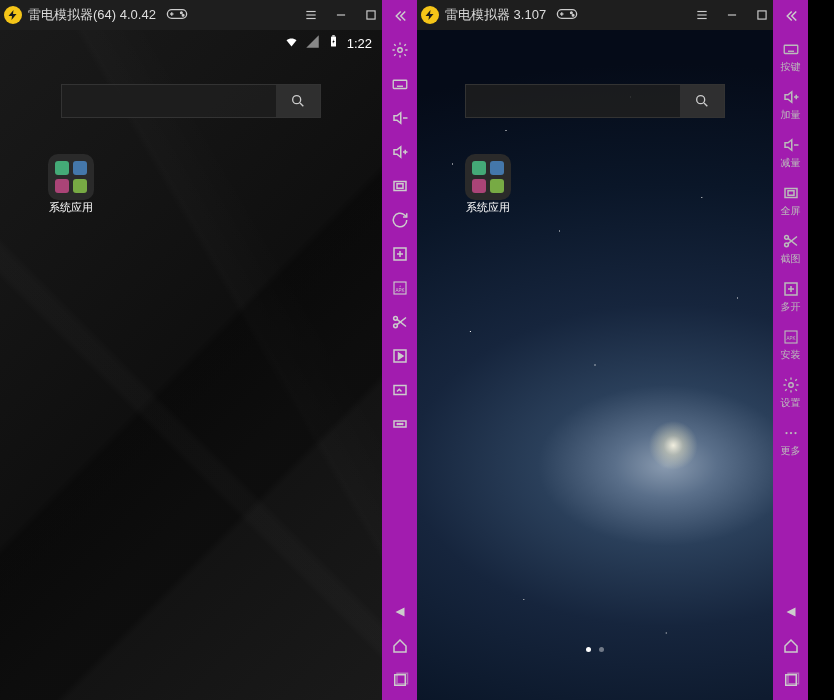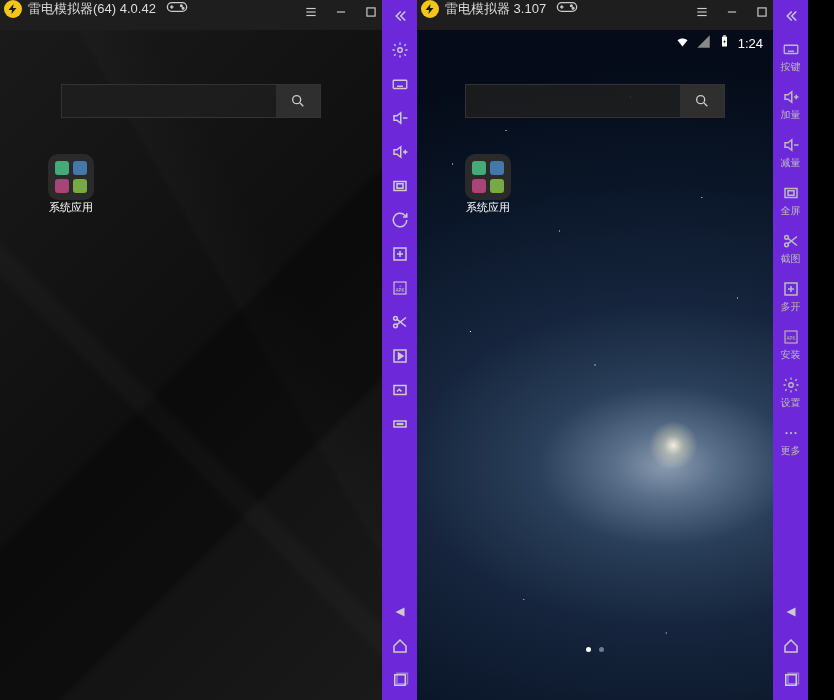--- a/index.html
+++ b/index.html
@@ -1,26 +1,26 @@
 <!DOCTYPE html>
 <html><head>
 <meta charset="utf-8">
 <style>
 *{margin:0;padding:0;box-sizing:border-box;font-family:"Microsoft YaHei",sans-serif}
 body{width:834px;height:700px;display:flex;background:#000;overflow:hidden}
 .emulator{height:700px;display:flex;flex-direction:column;position:relative}
 .e1{width:417px}
 .e2{width:391px}
-.sidebar{width:35px;background:#6d28d9;display:flex;flex-direction:column;align-items:center;padding-top:6px;gap:14px;position:absolute;right:0;top:0;bottom:0;z-index:10}
+.sidebar{width:35px;background:#a21caf;display:flex;flex-direction:column;align-items:center;padding-top:6px;gap:14px;position:absolute;right:0;top:0;bottom:0;z-index:10}
 .sidebar-item{width:30px;display:flex;flex-direction:column;align-items:center;color:#bbb;font-size:10px;cursor:pointer;gap:2px}
 .sidebar-item svg{width:18px;height:18px}
 .sidebar-icon{width:20px;height:20px;display:flex;align-items:center;justify-content:center;color:#ccc;cursor:pointer}
 .sidebar-icon svg{width:18px;height:18px}
 .sidebar-spacer{flex:1}
-.titlebar{height:30px;background:#1e1e1e;display:flex;align-items:flex-start;padding:0 4px;color:#ddd;font-size:13px;gap:6px;position:relative;z-index:5}
+.titlebar{height:30px;background:#1e1e1e;display:flex;align-items:center;padding:0 4px;color:#ddd;font-size:13px;gap:6px;position:relative;z-index:5}
 .logo{width:18px;height:18px;border-radius:50%;background:#f5c518;display:flex;align-items:center;justify-content:center}
 .logo svg{width:12px;height:12px}
 .title{flex:0 0 auto}
 .gamepad-icon{width:22px;height:14px;margin-left:4px}
 .title-spacer{flex:1}
 .win-btn{width:24px;height:24px;display:flex;align-items:center;justify-content:center;cursor:pointer;color:#ccc}
 .win-btn svg{width:14px;height:14px}
 .screen{flex:1;position:relative;margin-right:35px;overflow:hidden}
 .bg1{position:absolute;inset:0;background:linear-gradient(135deg,#1a1a1a 0%,#0f0f0f 50%,#1a1a1a 100%)}
 .bg1::before{content:"";position:absolute;inset:0;background:
@@ -99,273 +99,273 @@
     <span class="win-btn">
         <svg viewBox="0 0 24 24" stroke="#ccc" stroke-width="2">
           <line x1="6" y1="6" x2="18" y2="18"></line>
           <line x1="6" y1="18" x2="18" y2="6"></line>
         </svg>
       </span>
   </div>
 
   <div class="screen">
     <div class="bg1"></div>
-    <div class="searchbox">
-      <input style="">
-      <div class="search-btn">
-          <svg viewBox="0 0 24 24" fill="none" stroke="currentColor" stroke-width="2">
-            <circle cx="10" cy="10" r="6"></circle>
-            <line x1="15" y1="15" x2="20" y2="20"></line>
-          </svg>
-        </div>
-    </div>
-    <div class="app-icon">
-      <div class="app-icon-img">
-          <span></span>
-          <span></span>
-          <span></span>
-          <span></span>
-        </div>
-      <div class="app-label">系统应用</div>
-    </div>
-  </div>
-
-  <div class="sidebar">
-    <div class="sidebar-icon">
-        <svg viewBox="0 0 24 24" fill="none" stroke="currentColor" stroke-width="2">
-          <polyline points="13 6 7 12 13 18"></polyline>
-          <polyline points="19 6 13 12 19 18"></polyline>
-        </svg>
-      </div>
-    <div class="sidebar-icon">
-        <svg viewBox="0 0 24 24" fill="none" stroke="currentColor" stroke-width="1.8">
-          <circle cx="12" cy="12" r="3"></circle>
-          <path d="M12 2v3M12 19v3M4.2 4.2l2.1 2.1M17.7 17.7l2.1 2.1M2 12h3M19 12h3M4.2 19.8l2.1-2.1M17.7 6.3l2.1-2.1"></path>
-        </svg>
-      </div>
-    <div class="sidebar-icon">
-        <svg viewBox="0 0 24 24" fill="none" stroke="currentColor" stroke-width="1.8">
-          <rect x="3" y="7" width="18" height="11" rx="1"></rect>
-          <line x1="7" y1="11" x2="7" y2="11" stroke-width="2"></line>
-          <line x1="11" y1="11" x2="11" y2="11" stroke-width="2"></line>
-          <line x1="15" y1="11" x2="15" y2="11" stroke-width="2"></line>
-          <line x1="8" y1="15" x2="16" y2="15"></line>
-        </svg>
-      </div>
-    <div class="sidebar-icon">
-        <svg viewBox="0 0 24 24" fill="none" stroke="currentColor" stroke-width="2">
-          <polygon points="4 9 8 9 13 5 13 19 8 15 4 15"></polygon>
-          <line x1="16" y1="12" x2="22" y2="12"></line>
-        </svg>
-      </div>
-    <div class="sidebar-icon">
-        <svg viewBox="0 0 24 24" fill="none" stroke="currentColor" stroke-width="2">
-          <polygon points="4 9 8 9 13 5 13 19 8 15 4 15"></polygon>
-          <line x1="16" y1="12" x2="22" y2="12"></line>
-          <line x1="19" y1="9" x2="19" y2="15"></line>
-        </svg>
-      </div>
-    <div class="sidebar-icon">
-        <svg viewBox="0 0 24 24" fill="none" stroke="currentColor" stroke-width="2">
-          <rect x="4" y="6" width="16" height="12"></rect>
-          <rect x="8" y="9" width="8" height="6"></rect>
-        </svg>
-      </div>
-    <div class="sidebar-icon">
-        <svg viewBox="0 0 24 24" fill="none" stroke="currentColor" stroke-width="2">
-          <path d="M21 12a9 9 0 1 1-3-6.7L21 8"></path>
-          <polyline points="21 3 21 8 16 8"></polyline>
-        </svg>
-      </div>
-    <div class="sidebar-icon">
-        <svg viewBox="0 0 24 24" fill="none" stroke="currentColor" stroke-width="2">
-          <rect x="4" y="4" width="16" height="16"></rect>
-          <line x1="12" y1="8" x2="12" y2="16"></line>
-          <line x1="8" y1="12" x2="16" y2="12"></line>
-        </svg>
-      </div>
-    <div class="sidebar-icon">
-        <svg viewBox="0 0 24 24" fill="none" stroke="currentColor" stroke-width="1.5">
-          <rect x="4" y="4" width="16" height="16"></rect>
-          <text x="12" y="10" font-size="5" fill="currentColor" text-anchor="middle" stroke="none">+</text>
-          <text x="12" y="17" font-size="6" fill="currentColor" text-anchor="middle" stroke="none">APK</text>
-        </svg>
-      </div>
-    <div class="sidebar-icon">
-        <svg viewBox="0 0 24 24" fill="none" stroke="currentColor" stroke-width="2">
-          <circle cx="6" cy="7" r="2.5"></circle>
-          <circle cx="6" cy="17" r="2.5"></circle>
-          <line x1="8" y1="8.5" x2="20" y2="18"></line>
-          <line x1="8" y1="15.5" x2="20" y2="6"></line>
-        </svg>
-      </div>
-    <div class="sidebar-icon">
-        <svg viewBox="0 0 24 24" fill="none" stroke="currentColor" stroke-width="2">
-          <rect x="4" y="4" width="16" height="16"></rect>
-          <polygon points="10 8 16 12 10 16" fill="currentColor"></polygon>
-        </svg>
-      </div>
-    <div class="sidebar-icon">
-        <svg viewBox="0 0 24 24" fill="none" stroke="currentColor" stroke-width="2">
-          <rect x="4" y="6" width="16" height="12"></rect>
-          <polyline points="8 14 11 11 14 14"></polyline>
-        </svg>
-      </div>
-    <div class="sidebar-icon">
-        <svg viewBox="0 0 24 24" fill="none" stroke="currentColor" stroke-width="2">
-          <rect x="4" y="8" width="16" height="8"></rect>
-          <circle cx="9" cy="12" r="0.8" fill="currentColor"></circle>
-          <circle cx="12" cy="12" r="0.8" fill="currentColor"></circle>
-          <circle cx="15" cy="12" r="0.8" fill="currentColor"></circle>
-        </svg>
-      </div>
-    <div class="sidebar-spacer"></div>
-    <div class="sidebar-icon">
-        <svg viewBox="0 0 24 24" fill="currentColor">
-          <path d="M18 6l-12 6 12 6z"></path>
-        </svg>
-      </div>
-    <div class="sidebar-icon">
-        <svg viewBox="0 0 24 24" fill="none" stroke="currentColor" stroke-width="2">
-          <path d="M4 12l8-8 8 8v8H4z"></path>
-        </svg>
-      </div>
-    <div class="sidebar-icon" style="margin-bottom:10px">
-        <svg viewBox="0 0 24 24" fill="none" stroke="currentColor" stroke-width="2">
-          <rect x="5" y="5" width="14" height="14"></rect>
-          <rect x="8" y="3" width="14" height="14" stroke-opacity="0.5"></rect>
-        </svg>
-      </div>
-  </div>
-</div>
-
-<div class="emulator e2">
-  <div class="titlebar">
-    <span class="logo">
-        <svg viewBox="0 0 24 24" fill="#1a1a1a">
-          <path d="M13 2L3 14h7l-1 8 10-12h-7l1-8z"></path>
-        </svg>
-      </span>
-    <span class="title">雷电模拟器 3.107</span>
-    <span><svg class="gamepad-icon" viewBox="0 0 24 16" fill="none" stroke="#ccc" stroke-width="1.5">
-          <rect x="1" y="3" width="22" height="10" rx="5"></rect>
-          <line x1="6" y1="6" x2="6" y2="10"></line>
-          <line x1="4" y1="8" x2="8" y2="8"></line>
-          <circle cx="17" cy="6.5" r="1" fill="#ccc"></circle>
-          <circle cx="19" cy="9.5" r="1" fill="#ccc"></circle>
-        </svg></span>
-    <span class="title-spacer"></span>
-    <span class="win-btn">
-        <svg viewBox="0 0 24 24" stroke="#ccc" stroke-width="2">
-          <line x1="4" y1="6" x2="20" y2="6"></line>
-          <line x1="4" y1="12" x2="20" y2="12"></line>
-          <line x1="4" y1="18" x2="20" y2="18"></line>
-        </svg>
-      </span>
-    <span class="win-btn">
-        <svg viewBox="0 0 24 24" stroke="#ccc" stroke-width="2">
-          <line x1="5" y1="12" x2="19" y2="12"></line>
-        </svg>
-      </span>
-    <span class="win-btn">
-        <svg viewBox="0 0 24 24" fill="none" stroke="#ccc" stroke-width="2">
-          <rect x="5" y="5" width="14" height="14"></rect>
-        </svg>
-      </span>
-    <span class="win-btn">
-        <svg viewBox="0 0 24 24" stroke="#ccc" stroke-width="2">
-          <line x1="6" y1="6" x2="18" y2="18"></line>
-          <line x1="6" y1="18" x2="18" y2="6"></line>
-        </svg>
-      </span>
-  </div>
-
-  <div class="screen">
-    <div class="bg2"></div>
     <div class="statusbar">
       <span><svg viewBox="0 0 24 24" fill="#fff">
             <path d="M12 20l8-10c-4.5-4-11.5-4-16 0l8 10z"></path>
           </svg></span>
       <span><svg viewBox="0 0 24 24" fill="#888">
             <path d="M2 22h20V2L2 22z"></path>
           </svg></span>
       <span><svg viewBox="0 0 24 24" fill="#fff">
             <rect x="8" y="4" width="8" height="16" rx="1"></rect>
             <rect x="10" y="2" width="4" height="2"></rect>
             <path d="M13 8l-3 5h2l-1 3 3-5h-2l1-3z" fill="#000"></path>
           </svg></span>
-      <span>1:24</span>
+      <span>1:22</span>
     </div>
     <div class="searchbox">
       <input style="">
       <div class="search-btn">
           <svg viewBox="0 0 24 24" fill="none" stroke="currentColor" stroke-width="2">
             <circle cx="10" cy="10" r="6"></circle>
             <line x1="15" y1="15" x2="20" y2="20"></line>
           </svg>
         </div>
     </div>
     <div class="app-icon">
       <div class="app-icon-img">
           <span></span>
           <span></span>
           <span></span>
           <span></span>
         </div>
       <div class="app-label">系统应用</div>
     </div>
-    <div class="page-dots">
-      <div class="dot active"></div>
-        <div class="dot"></div>
-    </div>
   </div>
 
   <div class="sidebar">
     <div class="sidebar-icon">
         <svg viewBox="0 0 24 24" fill="none" stroke="currentColor" stroke-width="2">
           <polyline points="13 6 7 12 13 18"></polyline>
           <polyline points="19 6 13 12 19 18"></polyline>
         </svg>
       </div>
-    <div class="sidebar-item">
+    <div class="sidebar-icon">
+        <svg viewBox="0 0 24 24" fill="none" stroke="currentColor" stroke-width="1.8">
+          <circle cx="12" cy="12" r="3"></circle>
+          <path d="M12 2v3M12 19v3M4.2 4.2l2.1 2.1M17.7 17.7l2.1 2.1M2 12h3M19 12h3M4.2 19.8l2.1-2.1M17.7 6.3l2.1-2.1"></path>
+        </svg>
+      </div>
+    <div class="sidebar-icon">
         <svg viewBox="0 0 24 24" fill="none" stroke="currentColor" stroke-width="1.8">
           <rect x="3" y="7" width="18" height="11" rx="1"></rect>
+          <line x1="7" y1="11" x2="7" y2="11" stroke-width="2"></line>
+          <line x1="11" y1="11" x2="11" y2="11" stroke-width="2"></line>
+          <line x1="15" y1="11" x2="15" y2="11" stroke-width="2"></line>
           <line x1="8" y1="15" x2="16" y2="15"></line>
         </svg>
-        <span>按键</span>
-      </div>
-    <div class="sidebar-item">
+      </div>
+    <div class="sidebar-icon">
+        <svg viewBox="0 0 24 24" fill="none" stroke="currentColor" stroke-width="2">
+          <polygon points="4 9 8 9 13 5 13 19 8 15 4 15"></polygon>
+          <line x1="16" y1="12" x2="22" y2="12"></line>
+        </svg>
+      </div>
+    <div class="sidebar-icon">
         <svg viewBox="0 0 24 24" fill="none" stroke="currentColor" stroke-width="2">
           <polygon points="4 9 8 9 13 5 13 19 8 15 4 15"></polygon>
           <line x1="16" y1="12" x2="22" y2="12"></line>
           <line x1="19" y1="9" x2="19" y2="15"></line>
         </svg>
-        <span>加量</span>
-      </div>
-    <div class="sidebar-item">
-        <svg viewBox="0 0 24 24" fill="none" stroke="currentColor" stroke-width="2">
-          <polygon points="4 9 8 9 13 5 13 19 8 15 4 15"></polygon>
-          <line x1="16" y1="12" x2="22" y2="12"></line>
-        </svg>
-        <span>减量</span>
-      </div>
-    <div class="sidebar-item">
+      </div>
+    <div class="sidebar-icon">
         <svg viewBox="0 0 24 24" fill="none" stroke="currentColor" stroke-width="2">
           <rect x="4" y="6" width="16" height="12"></rect>
           <rect x="8" y="9" width="8" height="6"></rect>
         </svg>
-        <span>全屏</span>
-      </div>
-    <div class="sidebar-item">
+      </div>
+    <div class="sidebar-icon">
+        <svg viewBox="0 0 24 24" fill="none" stroke="currentColor" stroke-width="2">
+          <path d="M21 12a9 9 0 1 1-3-6.7L21 8"></path>
+          <polyline points="21 3 21 8 16 8"></polyline>
+        </svg>
+      </div>
+    <div class="sidebar-icon">
+        <svg viewBox="0 0 24 24" fill="none" stroke="currentColor" stroke-width="2">
+          <rect x="4" y="4" width="16" height="16"></rect>
+          <line x1="12" y1="8" x2="12" y2="16"></line>
+          <line x1="8" y1="12" x2="16" y2="12"></line>
+        </svg>
+      </div>
+    <div class="sidebar-icon">
+        <svg viewBox="0 0 24 24" fill="none" stroke="currentColor" stroke-width="1.5">
+          <rect x="4" y="4" width="16" height="16"></rect>
+          <text x="12" y="10" font-size="5" fill="currentColor" text-anchor="middle" stroke="none">+</text>
+          <text x="12" y="17" font-size="6" fill="currentColor" text-anchor="middle" stroke="none">APK</text>
+        </svg>
+      </div>
+    <div class="sidebar-icon">
         <svg viewBox="0 0 24 24" fill="none" stroke="currentColor" stroke-width="2">
           <circle cx="6" cy="7" r="2.5"></circle>
           <circle cx="6" cy="17" r="2.5"></circle>
           <line x1="8" y1="8.5" x2="20" y2="18"></line>
           <line x1="8" y1="15.5" x2="20" y2="6"></line>
         </svg>
+      </div>
+    <div class="sidebar-icon">
+        <svg viewBox="0 0 24 24" fill="none" stroke="currentColor" stroke-width="2">
+          <rect x="4" y="4" width="16" height="16"></rect>
+          <polygon points="10 8 16 12 10 16" fill="currentColor"></polygon>
+        </svg>
+      </div>
+    <div class="sidebar-icon">
+        <svg viewBox="0 0 24 24" fill="none" stroke="currentColor" stroke-width="2">
+          <rect x="4" y="6" width="16" height="12"></rect>
+          <polyline points="8 14 11 11 14 14"></polyline>
+        </svg>
+      </div>
+    <div class="sidebar-icon">
+        <svg viewBox="0 0 24 24" fill="none" stroke="currentColor" stroke-width="2">
+          <rect x="4" y="8" width="16" height="8"></rect>
+          <circle cx="9" cy="12" r="0.8" fill="currentColor"></circle>
+          <circle cx="12" cy="12" r="0.8" fill="currentColor"></circle>
+          <circle cx="15" cy="12" r="0.8" fill="currentColor"></circle>
+        </svg>
+      </div>
+    <div class="sidebar-spacer"></div>
+    <div class="sidebar-icon">
+        <svg viewBox="0 0 24 24" fill="currentColor">
+          <path d="M18 6l-12 6 12 6z"></path>
+        </svg>
+      </div>
+    <div class="sidebar-icon">
+        <svg viewBox="0 0 24 24" fill="none" stroke="currentColor" stroke-width="2">
+          <path d="M4 12l8-8 8 8v8H4z"></path>
+        </svg>
+      </div>
+    <div class="sidebar-icon" style="margin-bottom:10px">
+        <svg viewBox="0 0 24 24" fill="none" stroke="currentColor" stroke-width="2">
+          <rect x="5" y="5" width="14" height="14"></rect>
+          <rect x="8" y="3" width="14" height="14" stroke-opacity="0.5"></rect>
+        </svg>
+      </div>
+  </div>
+</div>
+
+<div class="emulator e2">
+  <div class="titlebar">
+    <span class="logo">
+        <svg viewBox="0 0 24 24" fill="#1a1a1a">
+          <path d="M13 2L3 14h7l-1 8 10-12h-7l1-8z"></path>
+        </svg>
+      </span>
+    <span class="title">雷电模拟器 3.107</span>
+    <span><svg class="gamepad-icon" viewBox="0 0 24 16" fill="none" stroke="#ccc" stroke-width="1.5">
+          <rect x="1" y="3" width="22" height="10" rx="5"></rect>
+          <line x1="6" y1="6" x2="6" y2="10"></line>
+          <line x1="4" y1="8" x2="8" y2="8"></line>
+          <circle cx="17" cy="6.5" r="1" fill="#ccc"></circle>
+          <circle cx="19" cy="9.5" r="1" fill="#ccc"></circle>
+        </svg></span>
+    <span class="title-spacer"></span>
+    <span class="win-btn">
+        <svg viewBox="0 0 24 24" stroke="#ccc" stroke-width="2">
+          <line x1="4" y1="6" x2="20" y2="6"></line>
+          <line x1="4" y1="12" x2="20" y2="12"></line>
+          <line x1="4" y1="18" x2="20" y2="18"></line>
+        </svg>
+      </span>
+    <span class="win-btn">
+        <svg viewBox="0 0 24 24" stroke="#ccc" stroke-width="2">
+          <line x1="5" y1="12" x2="19" y2="12"></line>
+        </svg>
+      </span>
+    <span class="win-btn">
+        <svg viewBox="0 0 24 24" fill="none" stroke="#ccc" stroke-width="2">
+          <rect x="5" y="5" width="14" height="14"></rect>
+        </svg>
+      </span>
+    <span class="win-btn">
+        <svg viewBox="0 0 24 24" stroke="#ccc" stroke-width="2">
+          <line x1="6" y1="6" x2="18" y2="18"></line>
+          <line x1="6" y1="18" x2="18" y2="6"></line>
+        </svg>
+      </span>
+  </div>
+
+  <div class="screen">
+    <div class="bg2"></div>
+    <div class="searchbox">
+      <input style="">
+      <div class="search-btn">
+          <svg viewBox="0 0 24 24" fill="none" stroke="currentColor" stroke-width="2">
+            <circle cx="10" cy="10" r="6"></circle>
+            <line x1="15" y1="15" x2="20" y2="20"></line>
+          </svg>
+        </div>
+    </div>
+    <div class="app-icon">
+      <div class="app-icon-img">
+          <span></span>
+          <span></span>
+          <span></span>
+          <span></span>
+        </div>
+      <div class="app-label">系统应用</div>
+    </div>
+    <div class="page-dots">
+      <div class="dot active"></div>
+        <div class="dot"></div>
+    </div>
+  </div>
+
+  <div class="sidebar">
+    <div class="sidebar-icon">
+        <svg viewBox="0 0 24 24" fill="none" stroke="currentColor" stroke-width="2">
+          <polyline points="13 6 7 12 13 18"></polyline>
+          <polyline points="19 6 13 12 19 18"></polyline>
+        </svg>
+      </div>
+    <div class="sidebar-item">
+        <svg viewBox="0 0 24 24" fill="none" stroke="currentColor" stroke-width="1.8">
+          <rect x="3" y="7" width="18" height="11" rx="1"></rect>
+          <line x1="8" y1="15" x2="16" y2="15"></line>
+        </svg>
+        <span>按键</span>
+      </div>
+    <div class="sidebar-item">
+        <svg viewBox="0 0 24 24" fill="none" stroke="currentColor" stroke-width="2">
+          <polygon points="4 9 8 9 13 5 13 19 8 15 4 15"></polygon>
+          <line x1="16" y1="12" x2="22" y2="12"></line>
+          <line x1="19" y1="9" x2="19" y2="15"></line>
+        </svg>
+        <span>加量</span>
+      </div>
+    <div class="sidebar-item">
+        <svg viewBox="0 0 24 24" fill="none" stroke="currentColor" stroke-width="2">
+          <polygon points="4 9 8 9 13 5 13 19 8 15 4 15"></polygon>
+          <line x1="16" y1="12" x2="22" y2="12"></line>
+        </svg>
+        <span>减量</span>
+      </div>
+    <div class="sidebar-item">
+        <svg viewBox="0 0 24 24" fill="none" stroke="currentColor" stroke-width="2">
+          <rect x="4" y="6" width="16" height="12"></rect>
+          <rect x="8" y="9" width="8" height="6"></rect>
+        </svg>
+        <span>全屏</span>
+      </div>
+    <div class="sidebar-item">
+        <svg viewBox="0 0 24 24" fill="none" stroke="currentColor" stroke-width="2">
+          <circle cx="6" cy="7" r="2.5"></circle>
+          <circle cx="6" cy="17" r="2.5"></circle>
+          <line x1="8" y1="8.5" x2="20" y2="18"></line>
+          <line x1="8" y1="15.5" x2="20" y2="6"></line>
+        </svg>
         <span>截图</span>
       </div>
     <div class="sidebar-item">
         <svg viewBox="0 0 24 24" fill="none" stroke="currentColor" stroke-width="2">
           <rect x="4" y="4" width="16" height="16"></rect>
           <line x1="12" y1="8" x2="12" y2="16"></line>
           <line x1="8" y1="12" x2="16" y2="12"></line>
         </svg>
         <span>多开</span>
       </div>

